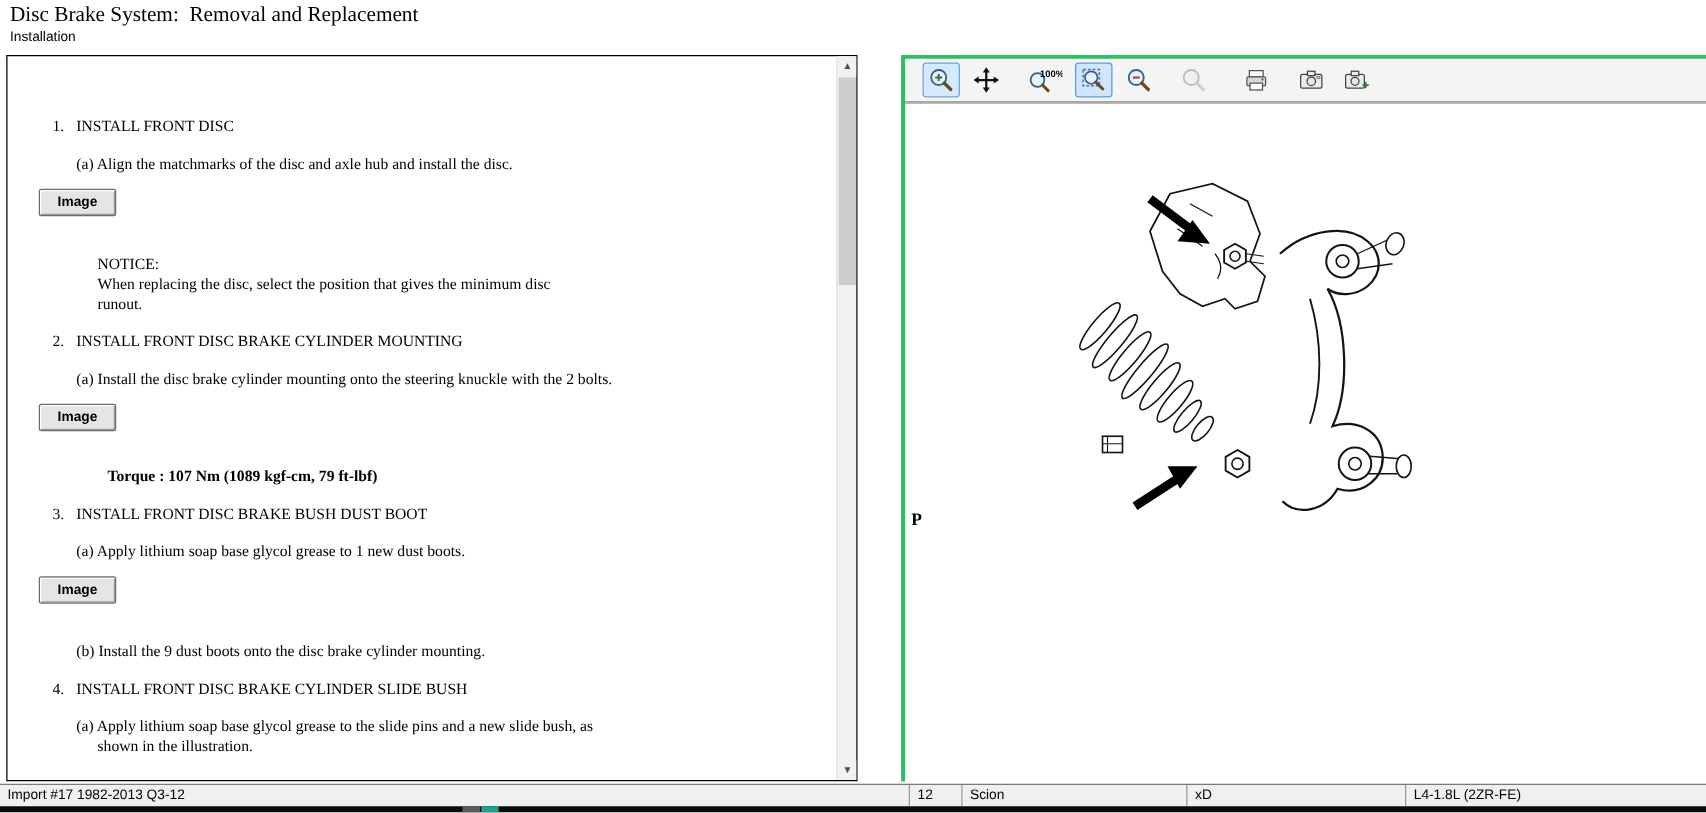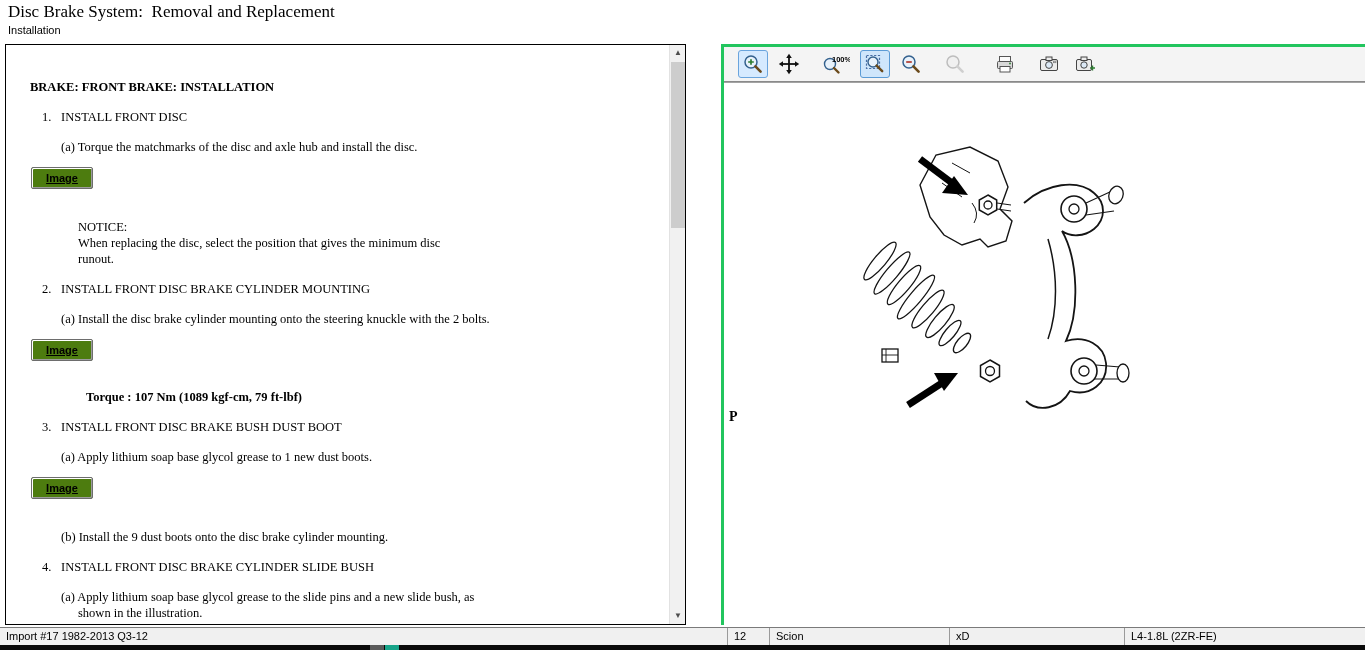--- a/index.html
+++ b/index.html
@@ -18,24 +18,24 @@
                 border:1px solid #000; background:#fff; overflow:hidden; }
   .doc { position:absolute; left:0; top:0; width:663px; height:579px; overflow:hidden;
          padding:34px 30px 0 24px; font-family:"Liberation Serif", serif;
          font-size:12.5px; line-height:16px; color:#000; }
   .doc-heading { font-weight:bold; }
   .step { margin-top:14px; margin-left:12px; display:flex; }
   .step .num { width:19px; flex:0 0 19px; }
   .sub { margin-top:14px; margin-left:48px; text-indent:-17px; max-width:415px; }
   .sub2 { margin-top:30px; margin-left:48px; text-indent:-17px; max-width:415px; }
   .img-btn { display:block; margin:12px 0 0 1px; width:62px; height:22px;
-             background:#4d7c0f; border:1px solid #6d6d6d; border-radius:2px;
+             background:#e5e5e5; border:1px solid #6d6d6d; border-radius:2px;
              box-shadow:inset 1px 1px 0 #ffffff, inset -1px -1px 0 #9d9d9d;
              font-family:"Liberation Sans", sans-serif; font-size:11px; font-weight:bold;
-             color:#000; cursor:pointer;text-decoration:underline; }
+             color:#000; cursor:pointer; }
   .notice { margin-top:30px; margin-left:48px; max-width:400px; font-weight:normal; }
   .torque { margin-top:28px; margin-left:56px; font-weight:bold; }
 
   
   .vscroll { position:absolute; right:0; top:0; width:16px; height:579px;
              background:#f1f1f1; border-left:1px solid #e2e2e2; }
   .vs-btn { position:absolute; left:0; width:16px; height:16px; background:#f1f1f1;
             color:#4d4d4d; font-size:8px; text-align:center; line-height:16px; cursor:pointer; }
   .vs-up { top:0; }
   .vs-down { bottom:0; }
@@ -84,27 +84,26 @@
 
 <div id="screen">
 
   <div class="win-header">
     <div class="win-title">Disc Brake System:  Removal and Replacement</div>
     <div class="win-subtitle">Installation</div>
   </div>
 
   <div class="panel-left">
     <div class="doc">
-      <div class="doc-heading">BRAKE: FRONT BRAKE: INSTALLATION</div>
 
       <div class="step">
         <span class="num">1.</span>
         <span class="stitle">INSTALL FRONT DISC</span>
       </div>
-      <div class="sub">(a) Torque the matchmarks of the disc and axle hub and install the disc.</div>
+      <div class="sub">(a) Align the matchmarks of the disc and axle hub and install the disc.</div>
       <button class="img-btn">Image</button>
       <div class="notice">
         <div>NOTICE:</div>
         <div>When replacing the disc, select the position that gives the minimum disc runout.</div>
       </div>
 
       <div class="step">
         <span class="num">2.</span>
         <span class="stitle">INSTALL FRONT DISC BRAKE CYLINDER MOUNTING</span>
       </div>

